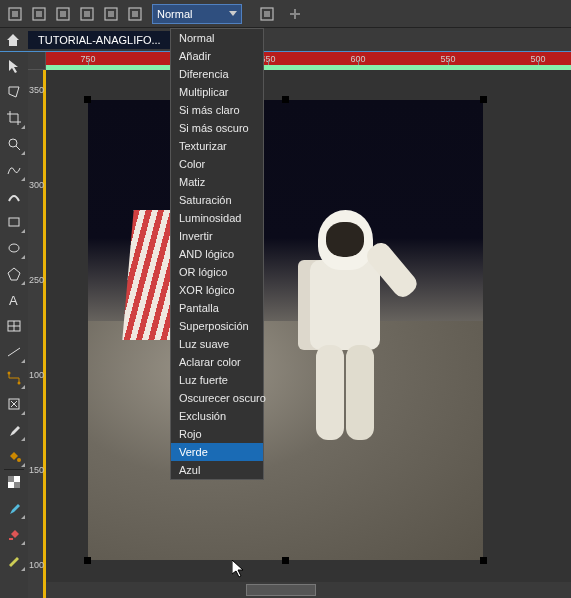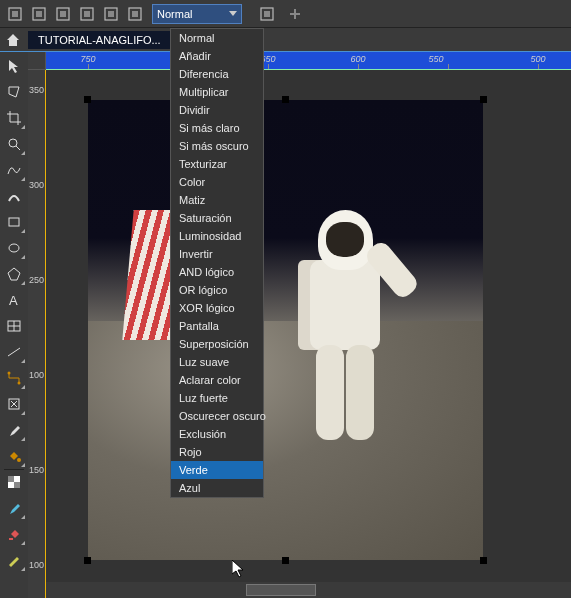--- a/index.html
+++ b/index.html
@@ -16,24 +16,24 @@
 
 .doc-tab-bar { height: 24px; background: #3a3a3a; display: flex; align-items: center; padding-left: 28px; position: relative; border-bottom: 1px solid #4a90d0; }
 .home-icon { position: absolute; left: 4px; top: 3px; width: 18px; height: 18px; cursor: pointer; display:flex; align-items:center; justify-content:center; }
 .doc-tab { background: #0f172a; color: #fff; font-size: 11px; padding: 3px 16px 3px 10px; position: relative; max-width: 150px; white-space: nowrap; overflow: hidden; text-overflow: ellipsis; }
 
 .left-toolbox { position: absolute; left: 0; top: 52px; width: 28px; bottom: 0; background: #3a3a3a; display: flex; flex-direction: column; align-items: center; padding-top: 2px; gap: 2px; }
 .left-toolbox .tool { width: 24px; height: 24px; display: flex; align-items: center; justify-content: center; cursor: pointer; position: relative; }
 .left-toolbox .tool.sep::after { content:''; position:absolute; bottom:-2px; left:2px; right:2px; height:1px; background:#222; }
 .left-toolbox .tool.corner::before { content:''; position:absolute; right:1px; bottom:1px; width:0; height:0; border-left:4px solid transparent; border-bottom:4px solid #aaa; }
 
-.ruler-h { position: absolute; left: 28px; right: 0; top: 52px; height: 18px; background: #1d4ed8; border-bottom: 1px solid #86efac; font-style: italic; }
+.ruler-h { position: absolute; left: 28px; right: 0; top: 52px; height: 18px; background: #b91c1c; border-bottom: 5px solid #86efac; }
 .ruler-h .tick-label { position: absolute; top: 2px; color: #ccc; font-size: 9px; transform: translateX(-50%); }
 .ruler-h .tick { position:absolute; bottom:0; width:1px; height:5px; background:#888; }
-.ruler-v { position: absolute; left: 28px; top: 70px; bottom: 0; width: 18px; background: #3d3d3d; border-right: 1px solid #eab308; }
+.ruler-v { position: absolute; left: 28px; top: 70px; bottom: 0; width: 18px; background: #3d3d3d; border-right: 3px solid #eab308; }
 .ruler-v .tick-label { position: absolute; left: 1px; color: #ccc; font-size: 9px; transform: translateY(-50%); writing-mode: horizontal-tb; }
 .ruler-corner { position:absolute; left:28px; top:52px; width:18px; height:18px; background:#3d3d3d; border-right:1px solid #555; border-bottom:1px solid #555; z-index:2; }
 
 .canvas-zone { position: absolute; left: 46px; top: 70px; right: 0; bottom: 0; background: #333; overflow: hidden; }
 .canvas-image { position: absolute; left: 42px; top: 30px; width: 395px; height: 460px; background: linear-gradient(180deg, #0a0a18 0%, #0b0b1a 30%, #8a8578 55%, #7a756a 65%, #6b665c 100%); }
 .canvas-image .moon { position:absolute; left:0; right:0; top:48%; bottom:0; background: radial-gradient(ellipse at 30% 20%, #9a9488 0%, #6f6a60 40%, #585349 100%); }
 .canvas-image .flag { position:absolute; left:40px; top:110px; width:70px; height:130px; background: repeating-linear-gradient(100deg, #d04040 0 6px, #f0e8e0 6px 12px); transform: skewX(-5deg); }
 .canvas-image .astronaut { position:absolute; left:200px; top:110px; width:110px; height:240px; }
 .astronaut .helmet { position:absolute; left:30px; top:0; width:55px; height:60px; background:#f4f2ea; border-radius:50% 50% 40% 40%; }
 .astronaut .visor { position:absolute; left:38px; top:12px; width:38px; height:35px; background:#2a251f; border-radius:45%; }
@@ -239,21 +239,21 @@
 <div class="ruler-corner"></div>
 <div class="ruler-h" id="ruler-h">
     <span class="tick-label" style="left: 60px;">750</span>
     <div class="tick" style="left: 60px;"></div>
     <span class="tick-label" style="left: 150px;">700</span>
     <div class="tick" style="left: 150px;"></div>
     <span class="tick-label" style="left: 240px;">650</span>
     <div class="tick" style="left: 240px;"></div>
     <span class="tick-label" style="left: 330px;">600</span>
     <div class="tick" style="left: 330px;"></div>
-    <span class="tick-label" style="left: 408px;">550</span>
+    <span class="tick-label" style="left: 420px;">550</span>
     <div class="tick" style="left: 420px;"></div>
     <span class="tick-label" style="left: 510px;">500</span>
     <div class="tick" style="left: 510px;"></div>
   </div>
 <div class="ruler-v" id="ruler-v">
     <span class="tick-label" style="top: 20px;">350</span>
     <span class="tick-label" style="top: 115px;">300</span>
     <span class="tick-label" style="top: 210px; text-align: right;">250</span>
     <span class="tick-label" style="top: 305px;">100</span>
     <span class="tick-label" style="top: 400px;">150</span>
@@ -284,21 +284,20 @@
 
 <div class="bottom-scroll">
   <div class="scroll-thumb"></div>
 </div>
 
 <div class="dropdown-menu" id="dropdown">
     <div class="item">Normal</div>
     <div class="item">Añadir</div>
     <div class="item">Diferencia</div>
     <div class="item">Multiplicar</div>
-    <div class="item">Dividir</div>
     <div class="item">Si más claro</div>
     <div class="item">Si más oscuro</div>
     <div class="item">Texturizar</div>
     <div class="item">Color</div>
     <div class="item">Matiz</div>
     <div class="item">Saturación</div>
     <div class="item">Luminosidad</div>
     <div class="item">Invertir</div>
     <div class="item">AND lógico</div>
     <div class="item">OR lógico</div>

